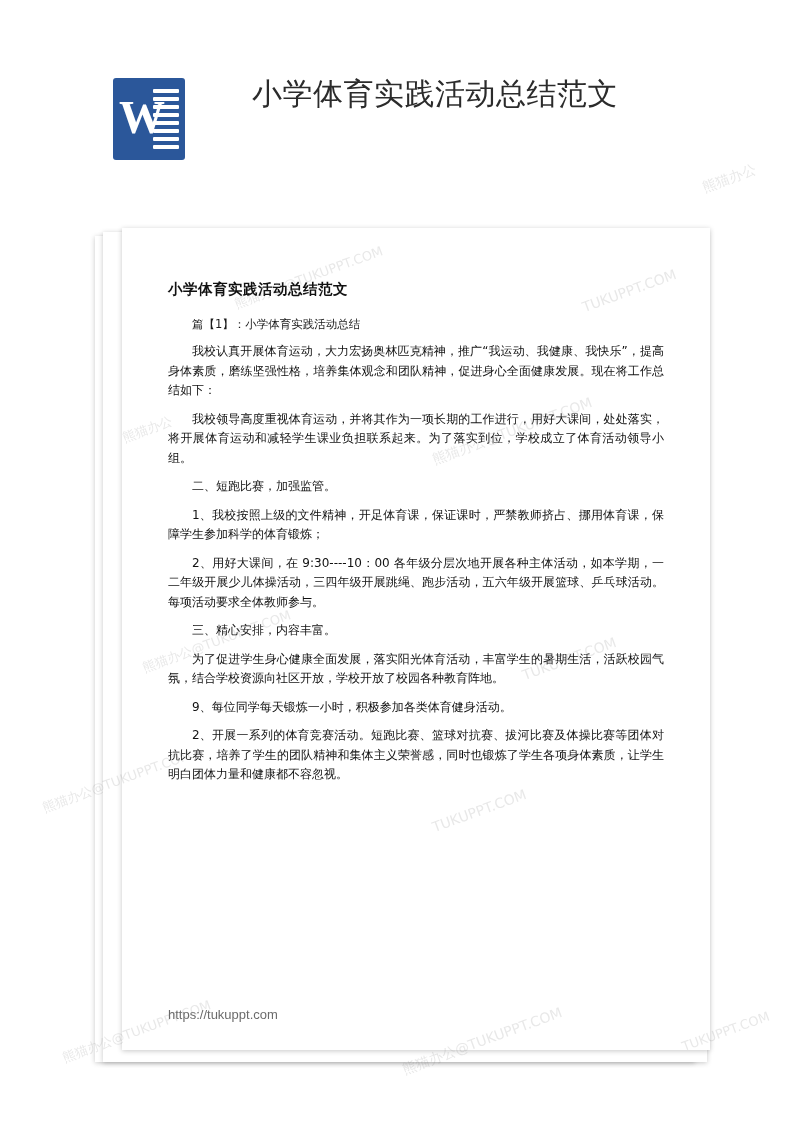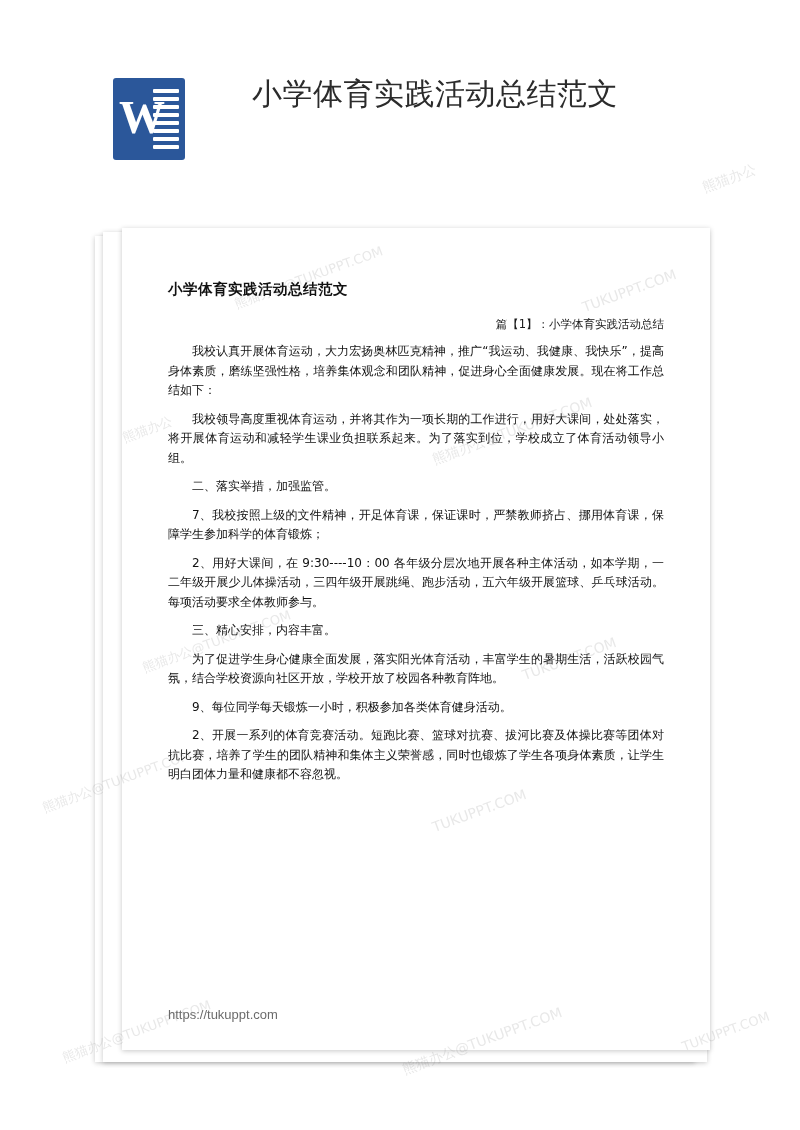--- a/index.html
+++ b/index.html
@@ -94,21 +94,20 @@
     font-weight: bold;
     color: #111;
     margin: 0 0 18px 0;
     letter-spacing: 0.5px;
   }
   .doc-sub {
     font-size: 11.5px;
     margin: 0 0 10px 0;
     text-indent: 24px;
     color: #1a1a1a;
-    text-align: right;
   }
   .doc-p {
     font-size: 12px;
     line-height: 19.5px;
     margin: 0 0 9px 0;
     text-indent: 24px;
     text-align: justify;
     color: #111;
   }
   .doc-url {
@@ -158,22 +157,22 @@
   <div class="stack">
     <div class="sheet back2"></div>
     <div class="sheet back1"></div>
     <div class="sheet front"></div>
 
     <div class="docbody">
       <div class="doc-h1">小学体育实践活动总结范文</div>
       <div class="doc-sub">篇【1】：小学体育实践活动总结</div>
       <p class="doc-p">我校认真开展体育运动，大力宏扬奥林匹克精神，推广“我运动、我健康、我快乐”，提高身体素质，磨练坚强性格，培养集体观念和团队精神，促进身心全面健康发展。现在将工作总结如下：</p>
       <p class="doc-p">我校领导高度重视体育运动，并将其作为一项长期的工作进行，用好大课间，处处落实，将开展体育运动和减轻学生课业负担联系起来。为了落实到位，学校成立了体育活动领导小组。</p>
-      <p class="doc-p">二、落实举措，加强监管。</p>
-      <p class="doc-p">7、我校按照上级的文件精神，开足体育课，保证课时，严禁教师挤占、挪用体育课，保障学生参加科学的体育锻炼；</p>
+      <p class="doc-p">二、短跑比赛，加强监管。</p>
+      <p class="doc-p">1、我校按照上级的文件精神，开足体育课，保证课时，严禁教师挤占、挪用体育课，保障学生参加科学的体育锻炼；</p>
       <p class="doc-p">2、用好大课间，在 9:30----10：00 各年级分层次地开展各种主体活动，如本学期，一二年级开展少儿体操活动，三四年级开展跳绳、跑步活动，五六年级开展篮球、乒乓球活动。每项活动要求全体教师参与。</p>
       <p class="doc-p">三、精心安排，内容丰富。</p>
       <p class="doc-p">为了促进学生身心健康全面发展，落实阳光体育活动，丰富学生的暑期生活，活跃校园气氛，结合学校资源向社区开放，学校开放了校园各种教育阵地。</p>
       <p class="doc-p">9、每位同学每天锻炼一小时，积极参加各类体育健身活动。</p>
       <p class="doc-p">2、开展一系列的体育竞赛活动。短跑比赛、篮球对抗赛、拔河比赛及体操比赛等团体对抗比赛，培养了学生的团队精神和集体主义荣誉感，同时也锻炼了学生各项身体素质，让学生明白团体力量和健康都不容忽视。</p>
       <div class="doc-url">https://tukuppt.com</div>
     </div>
   </div>
 
   <div id="watermark-layer">

